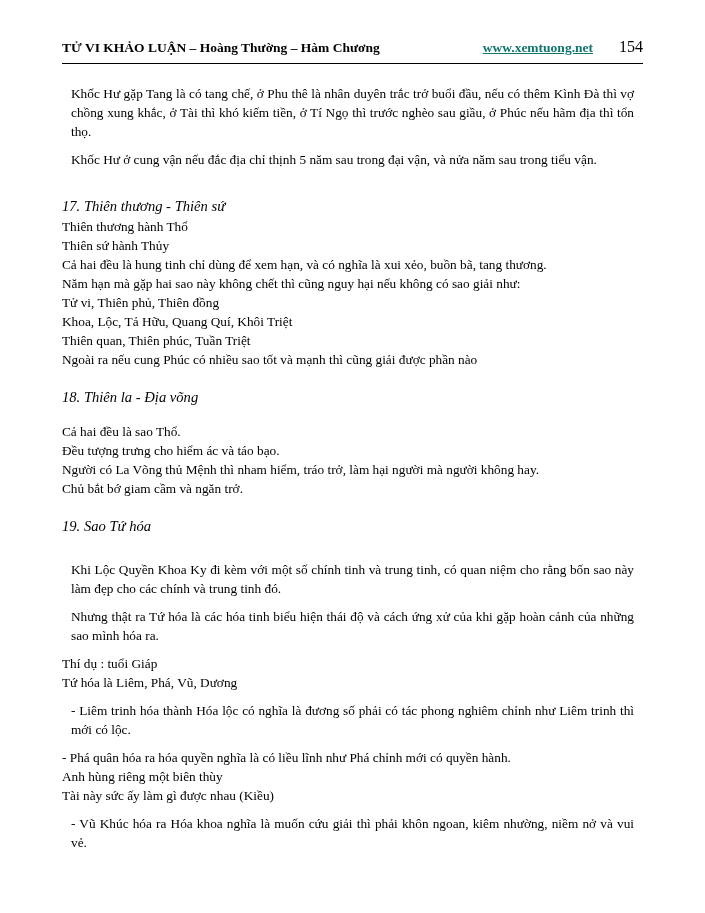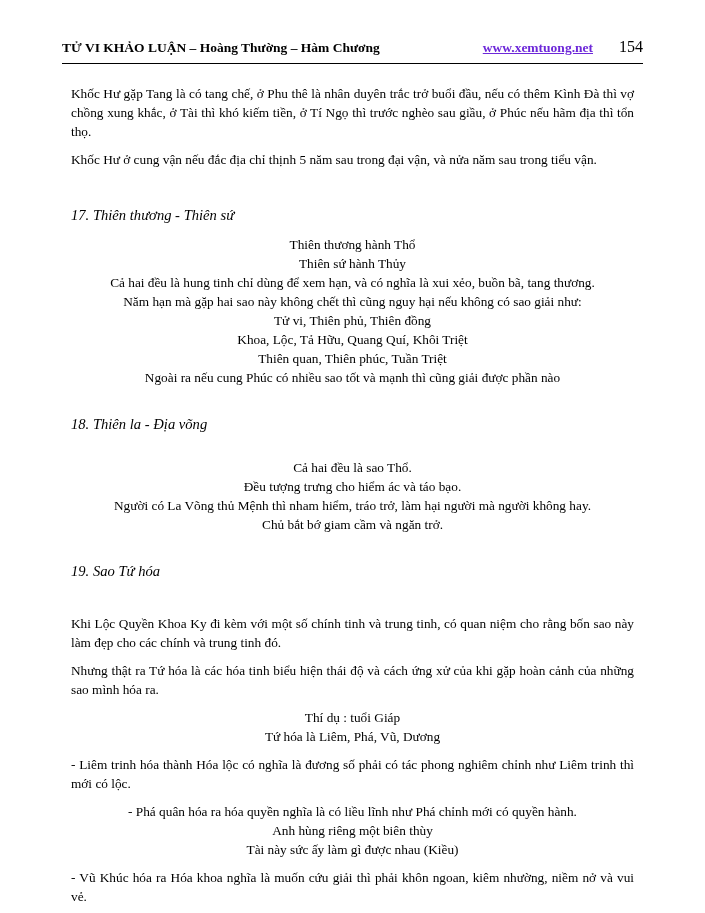--- a/index.html
+++ b/index.html
@@ -28,21 +28,21 @@
     white-space: nowrap;
   }
   .header-title {
     font-weight: bold;
   }
   .header-spacer {
     flex: 1 1 auto;
   }
   .header-url {
     font-weight: bold;
-    color: #6d28d9;
+    color: #0f766e;
     text-decoration: underline;
     font-size: 13.5px;
   }
   .header-page {
     margin-left: 26px;
     font-size: 16px;
   }
   .rule {
     border: 0;
     border-top: 1px solid #000000;
@@ -52,26 +52,25 @@
     padding-top: 11px;
     font-size: 13.3px;
     line-height: 1.43;
   }
   .para {
     margin: 9px;
     text-align: justify;
   }
   .line {
     margin: 0;
-    text-align: center;
   }
   .section-head {
     font-style: italic;
     font-size: 14.6px;
-    margin: 9px;
+    margin: 0;
     padding: 0;
   }
   .gap-md { height: 14px; }
   .gap-lg { height: 18px; }
 </style>
 </head>
 <body>
 
 <div class="page">
 

